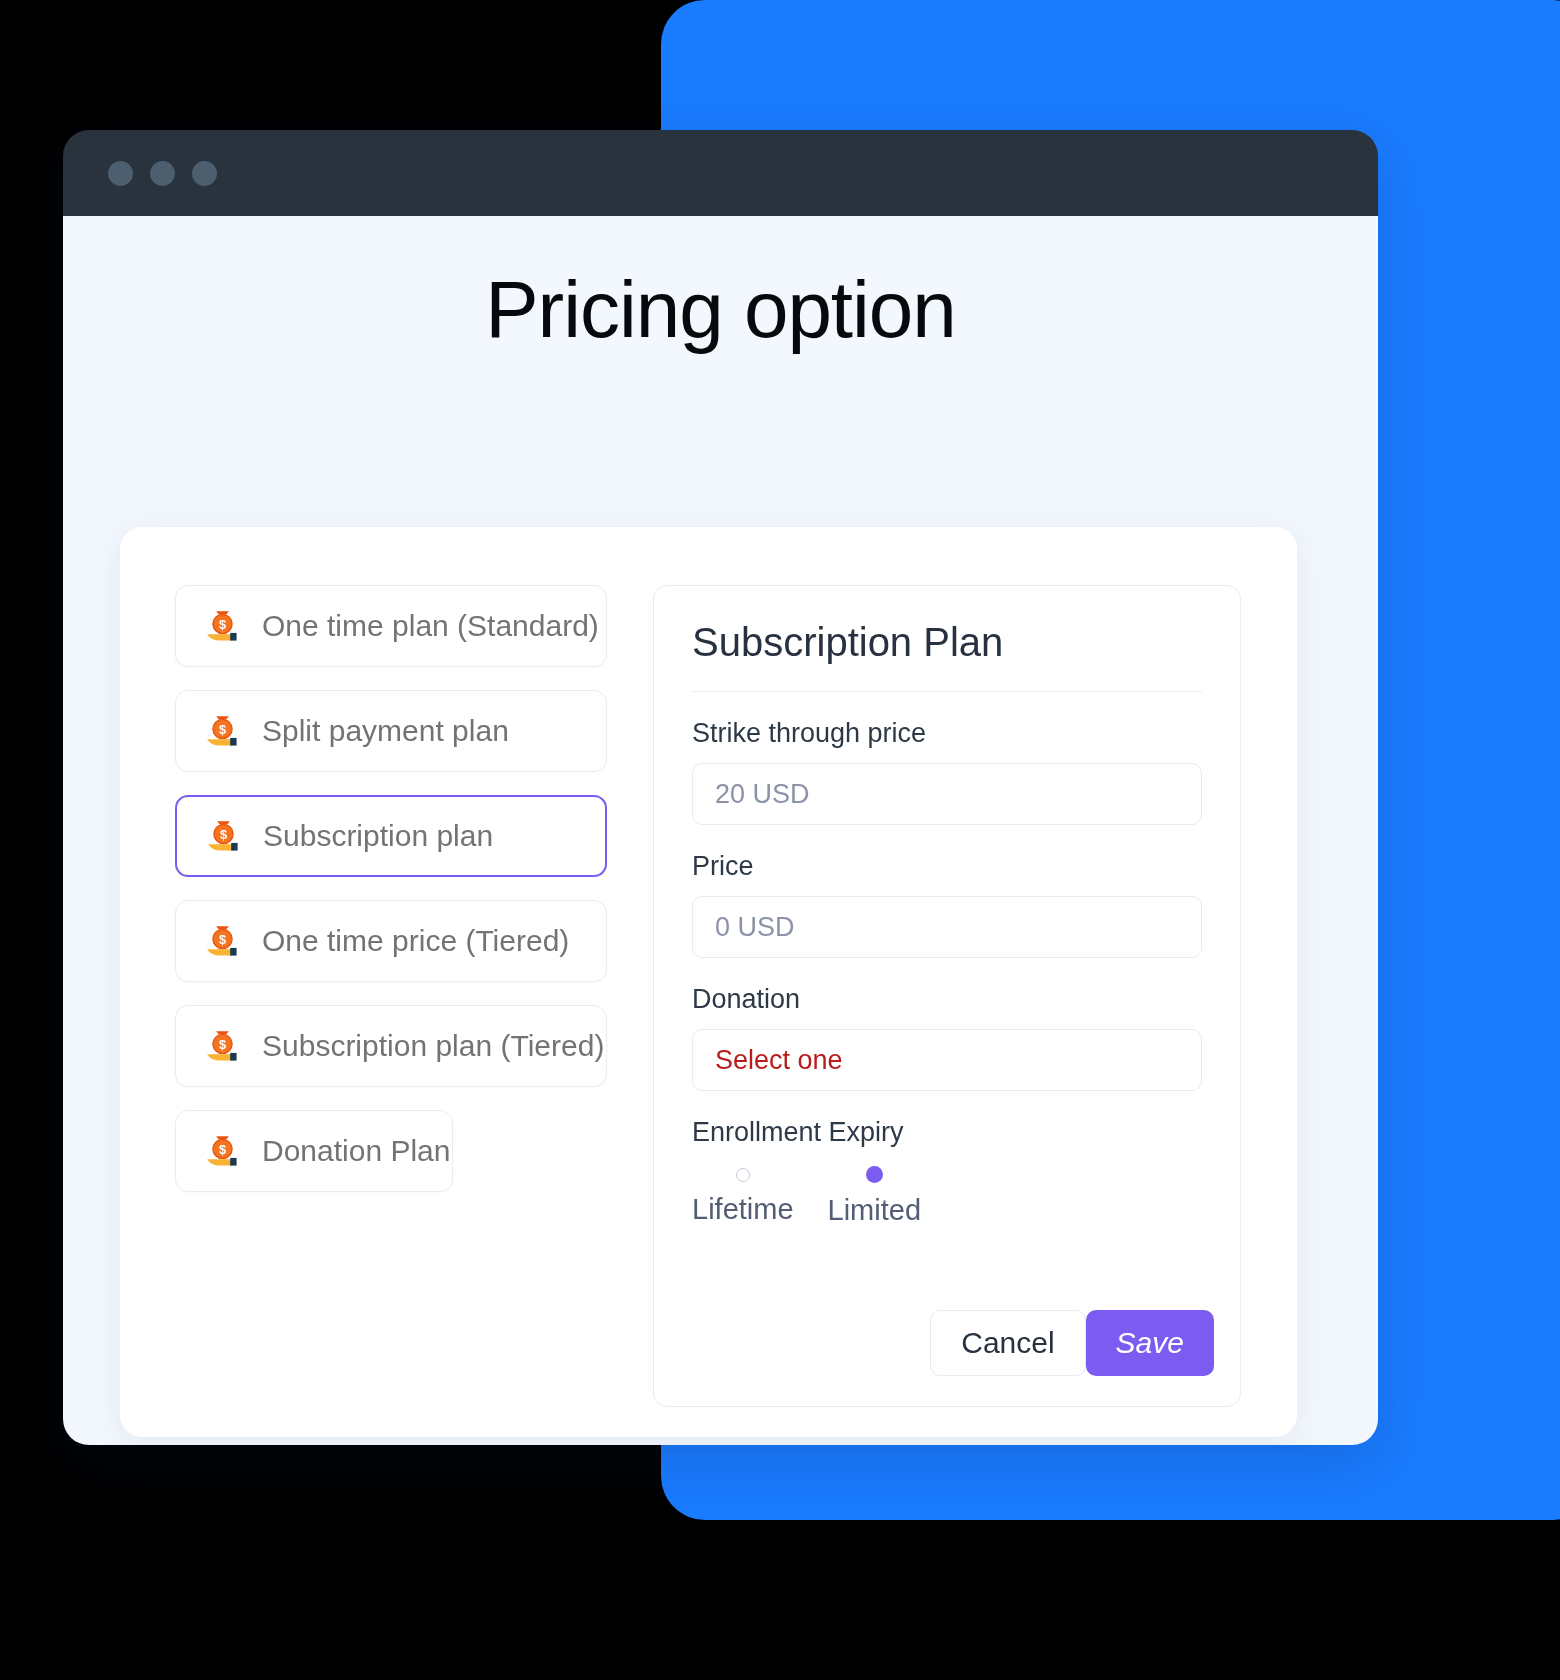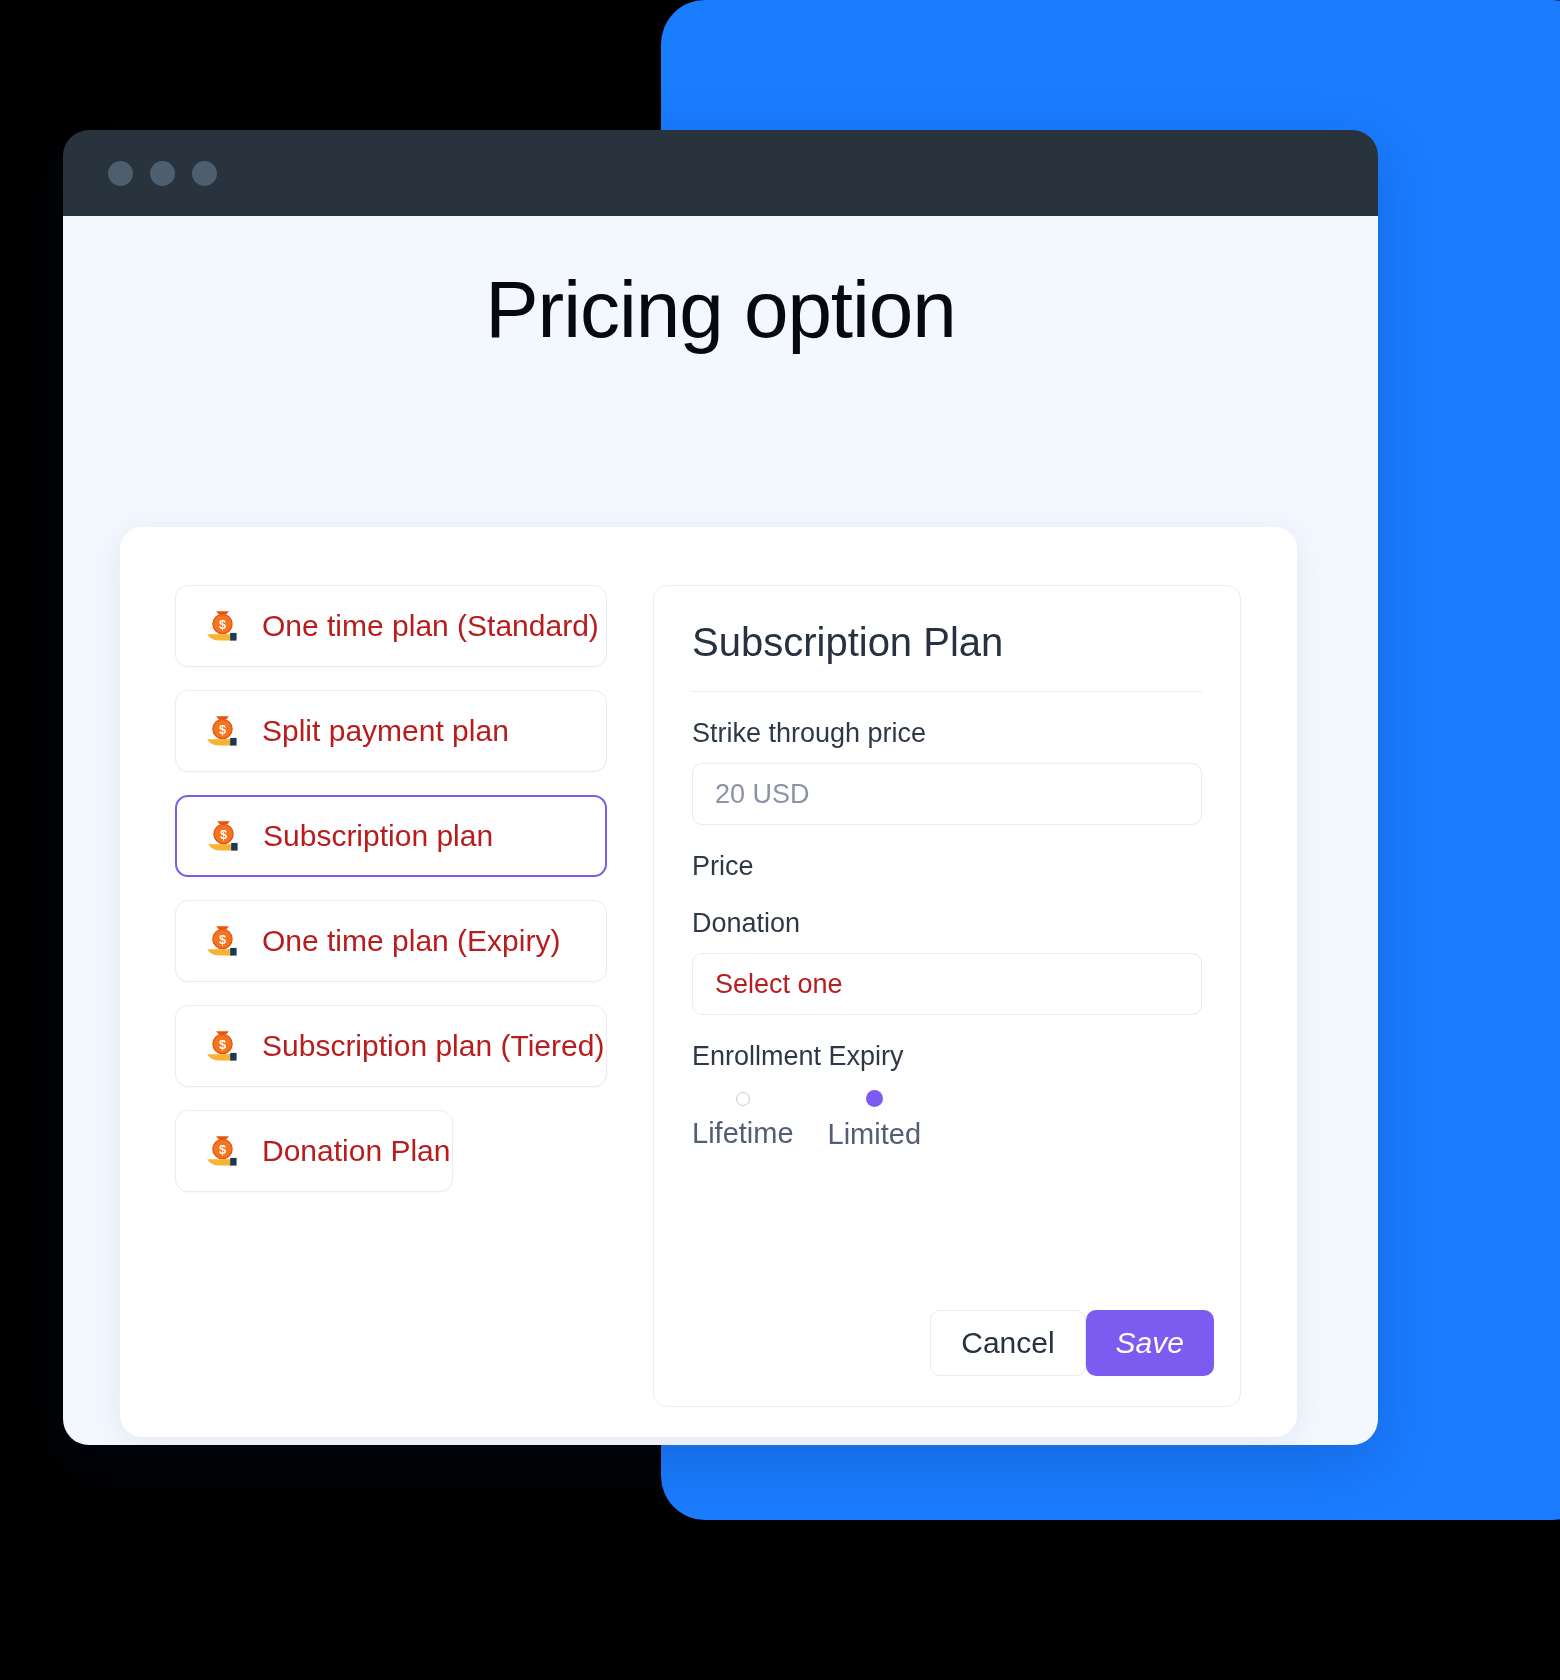--- a/index.html
+++ b/index.html
@@ -117,21 +117,21 @@
     border: 2px solid #7C5CF0;
   }
 
   .plan-item.narrow {
     align-self: flex-start;
     width: 278px;
   }
 
   .plan-label {
     font-size: 30px;
-    color: #b91c1c;
+    color: #737373;
     white-space: nowrap;
   }
 
   .money-icon {
     width: 41px;
     height: 41px;
     flex: 0 0 41px;
     display: block;
   }
 
@@ -325,21 +325,21 @@
 
           <div class="plan-item">
             <svg class="money-icon" viewBox="0 0 64 64">
               <path d="M22 8 h20 l-4 5 h-12 z" fill="#E8530E"></path>
               <circle cx="32" cy="28" r="15" fill="#F5741F"></circle>
               <circle cx="32" cy="28" r="15" fill="none" stroke="#E8530E" stroke-width="2"></circle>
               <text x="32" y="36" font-size="20" fill="#FFFFFF" text-anchor="middle" font-family="Liberation Sans, sans-serif" font-weight="bold">$</text>
               <path d="M8 44 q6 10 20 10 h16 q6 0 6-5 t-6-5 h-12" fill="#F9B233"></path>
               <path d="M44 42 h10 v12 h-10 z" fill="#1C3A52"></path>
             </svg>
-            <span class="plan-label">One time plan (Expiry)</span>
+            <span class="plan-label">One time price (Tiered)</span>
           </div>
 
           <div class="plan-item">
             <svg class="money-icon" viewBox="0 0 64 64">
               <path d="M22 8 h20 l-4 5 h-12 z" fill="#E8530E"></path>
               <circle cx="32" cy="28" r="15" fill="#F5741F"></circle>
               <circle cx="32" cy="28" r="15" fill="none" stroke="#E8530E" stroke-width="2"></circle>
               <text x="32" y="36" font-size="20" fill="#FFFFFF" text-anchor="middle" font-family="Liberation Sans, sans-serif" font-weight="bold">$</text>
               <path d="M8 44 q6 10 20 10 h16 q6 0 6-5 t-6-5 h-12" fill="#F9B233"></path>
               <path d="M44 42 h10 v12 h-10 z" fill="#1C3A52"></path>
@@ -365,20 +365,21 @@
 
           <div class="form-title">Subscription Plan</div>
 
           <div class="field">
             <div class="field-label">Strike through price</div>
             <input class="field-input" type="text" placeholder="20 USD" style="">
           </div>
 
           <div class="field">
             <div class="field-label">Price</div>
+            <input class="field-input" type="text" placeholder="0 USD" style="">
           </div>
 
           <div class="field">
             <div class="field-label">Donation</div>
             <div class="select-box">
               <span>Select one</span>
             </div>
           </div>
 
           <div class="expiry-label">Enrollment Expiry</div>

